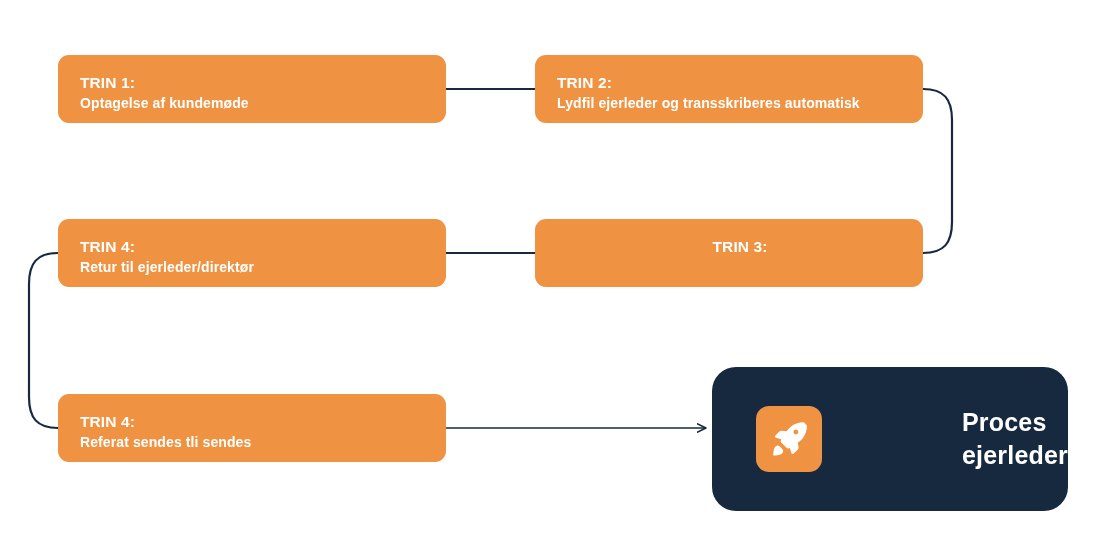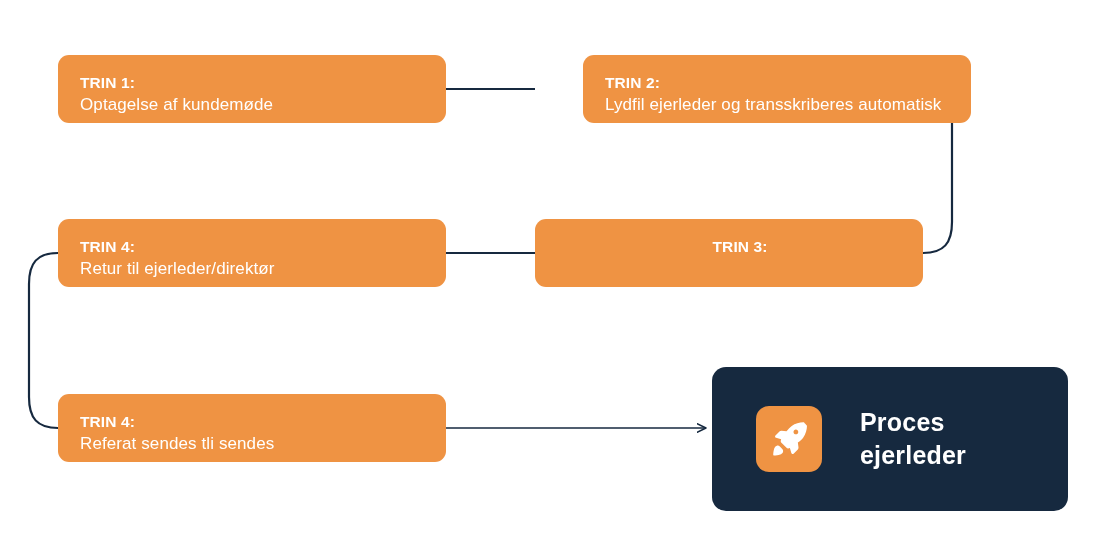--- a/index.html
+++ b/index.html
@@ -36,37 +36,38 @@
   .step-title {
     display: block;
     font-size: 15.5px;
     font-weight: bold;
     line-height: 1.35;
     letter-spacing: 0.1px;
     white-space: nowrap;
   }
   .step-desc {
     display: block;
-    font-size: 17px;
-    font-weight: normal;
+    font-size: 14px;
+    font-weight: bold;
     line-height: 1.35;
     letter-spacing: 0.1px;
     white-space: nowrap;
   }
   .end-box {
     position: absolute;
     left: 712px;
     top: 367px;
     width: 356px;
     height: 144px;
     background: #16293f;
-    border-radius: 14px;
+    border-radius: 24px;
     display: flex;
     align-items: center;
     z-index: 2;
+    justify-content: space-between;
   }
   .end-icon-tile {
     width: 66px;
     height: 66px;
     min-width: 66px;
     margin-left: 44px;
     background: #ef9343;
     border-radius: 13px;
     display: flex;
     align-items: center;
@@ -104,21 +105,21 @@
     <path d="M 58 253 C 37 253, 29 263, 29 284 L 29 397 C 29 418, 37 428, 58 428" fill="none" stroke="#16293f" stroke-width="2.2" stroke-linecap="round"></path>
 
     <path d="M 446 428 L 706 428" fill="none" stroke="#16293f" stroke-width="1.5" marker-end="url(#arrow-head)"></path>
   </svg>
 
   <div class="step-box" style="left:58px; top:55px; width:388px; height:68px;">
     <span class="step-title">TRIN 1:</span>
     <span class="step-desc">Optagelse af kundemøde</span>
   </div>
 
-  <div class="step-box" style="left:535px; top:55px; width:388px; height:68px;margin-left:48px;">
+  <div class="step-box" style="left:535px; top:55px; width:388px; height:68px;">
     <span class="step-title">TRIN 2:</span>
     <span class="step-desc">Lydfil ejerleder og transskriberes automatisk</span>
   </div>
 
   <div class="step-box" style="left:58px; top:219px; width:388px; height:68px;">
     <span class="step-title">TRIN 4:</span>
     <span class="step-desc">Retur til ejerleder/direktør</span>
   </div>
 
   <div class="step-box" style="left:535px; top:219px; width:388px; height:68px;text-align:center;">

